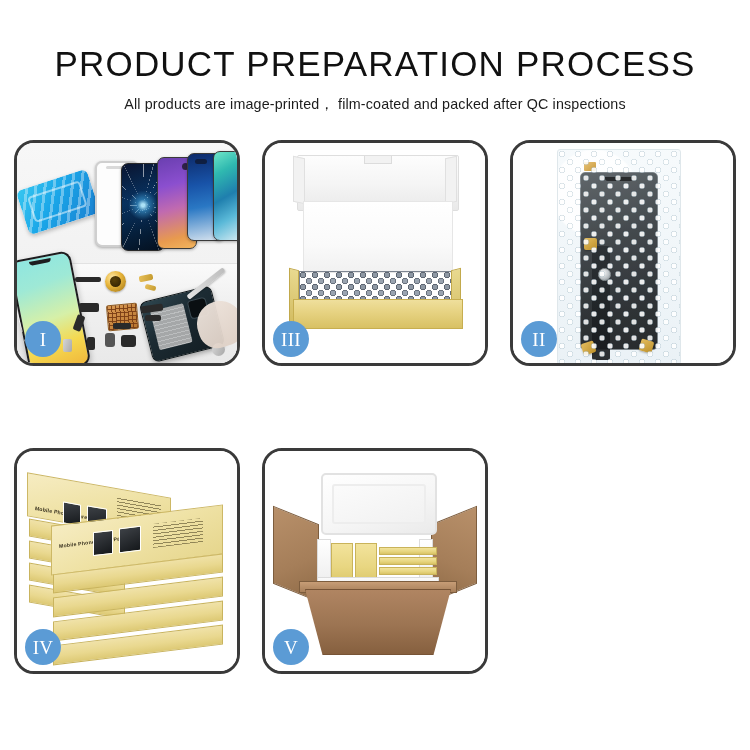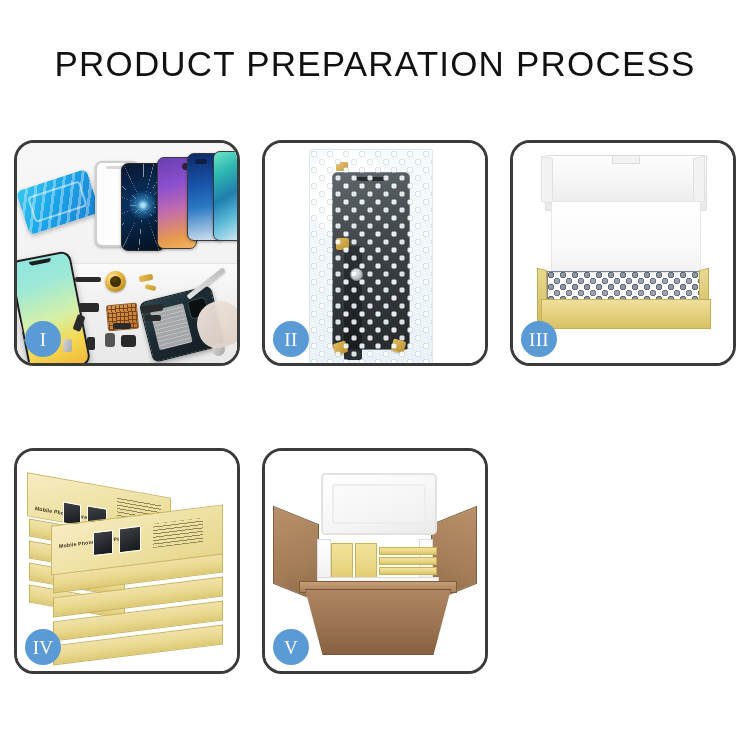--- a/index.html
+++ b/index.html
@@ -509,20 +509,21 @@
     transform: skewY(22deg);
   }
 </style>
 </head>
 <body>
 
 <div id="page">
 
   <div class="header">
     <div class="title">PRODUCT PREPARATION PROCESS</div>
+    <div class="subtitle">All products are image-printed， film-coated and packed after QC inspections</div>
   </div>
 
   <div class="grid">
 
     <div class="panel">
       <div class="stage">
         <div class="p1-bg"></div>
         <div class="p1-table"></div>
 
         <div class="phone p1-blue"></div>
@@ -548,20 +549,35 @@
         <div class="part" style="left:70px;top:194px;width:8px;height:13px;border-radius:2px;"></div>
         <div class="part" style="left:104px;top:192px;width:15px;height:12px;border-radius:3px;"></div>
         <div class="part sv" style="left:46px;top:196px;width:9px;height:13px;border-radius:2px;"></div>
         <div class="part" style="left:96px;top:180px;width:18px;height:6px;"></div>
         <div class="part sv" style="right:12px;top:200px;width:13px;height:13px;border-radius:50%;"></div>
 
         <div class="p1-tweez"></div>
         <div class="p1-hand"></div>
 
         <div class="badge">I</div>
+      </div>
+    </div>
+
+    <div class="panel">
+      <div class="stage">
+        <div class="p3-bg"></div>
+        <div class="p3-lid"></div>
+        <div class="p3-lid-l"></div>
+        <div class="p3-lid-r"></div>
+        <div class="p3-foam"></div>
+        <div class="p3-inner-bubbles"></div>
+        <div class="p3-side-l"></div>
+        <div class="p3-side-r"></div>
+        <div class="p3-front"></div>
+        <div class="badge">III</div>
       </div>
     </div>
 
     <div class="panel">
       <div class="stage">
         <div class="p2-bg"></div>
         <div class="p2-bag">
           <div class="p2-screen"></div>
           <div class="p2-flex"></div>
           <div class="p2-cam"></div>
@@ -570,35 +586,20 @@
           <div class="p2-conn" style="left:24px;top:192px;transform:rotate(-18deg);"></div>
           <div class="p2-conn" style="left:82px;top:190px;transform:rotate(16deg);"></div>
           <div class="p2-bubbles"></div>
         </div>
         <div class="badge">II</div>
       </div>
     </div>
 
     <div class="panel">
       <div class="stage">
-        <div class="p3-bg"></div>
-        <div class="p3-lid"></div>
-        <div class="p3-lid-l"></div>
-        <div class="p3-lid-r"></div>
-        <div class="p3-foam"></div>
-        <div class="p3-inner-bubbles"></div>
-        <div class="p3-side-l"></div>
-        <div class="p3-side-r"></div>
-        <div class="p3-front"></div>
-        <div class="badge">III</div>
-      </div>
-    </div>
-
-    <div class="panel">
-      <div class="stage">
         <div class="p4-bg"></div>
 
         <div class="p4box" style="left:12px;top:76px;width:96px;height:18px;transform:skewY(10deg);"></div>
         <div class="p4box" style="left:12px;top:98px;width:96px;height:18px;transform:skewY(10deg);"></div>
         <div class="p4box" style="left:12px;top:120px;width:96px;height:18px;transform:skewY(10deg);"></div>
         <div class="p4box" style="left:12px;top:142px;width:96px;height:18px;transform:skewY(10deg);"></div>
 
         <div class="p4box" style="left:36px;top:112px;width:170px;height:20px;transform:skewY(-7deg);"></div>
         <div class="p4box" style="left:36px;top:136px;width:170px;height:20px;transform:skewY(-7deg);"></div>
         <div class="p4box" style="left:36px;top:160px;width:170px;height:20px;transform:skewY(-7deg);"></div>

